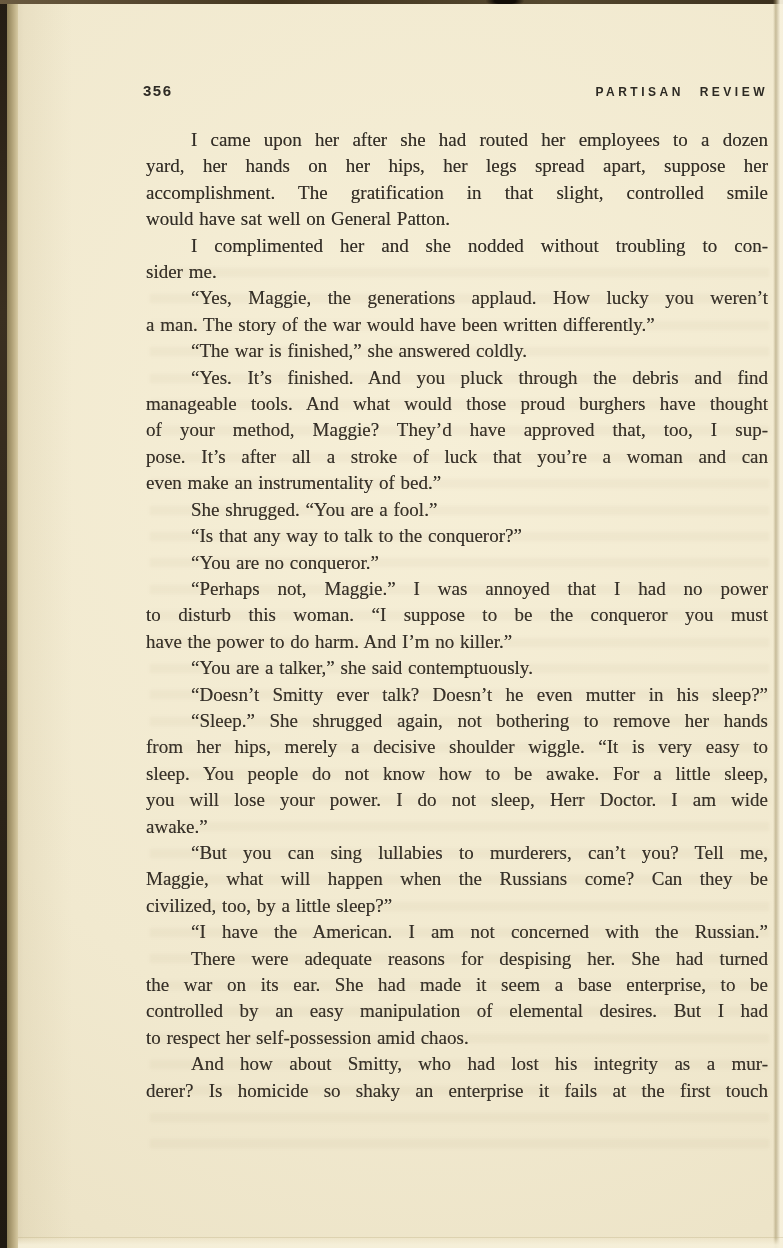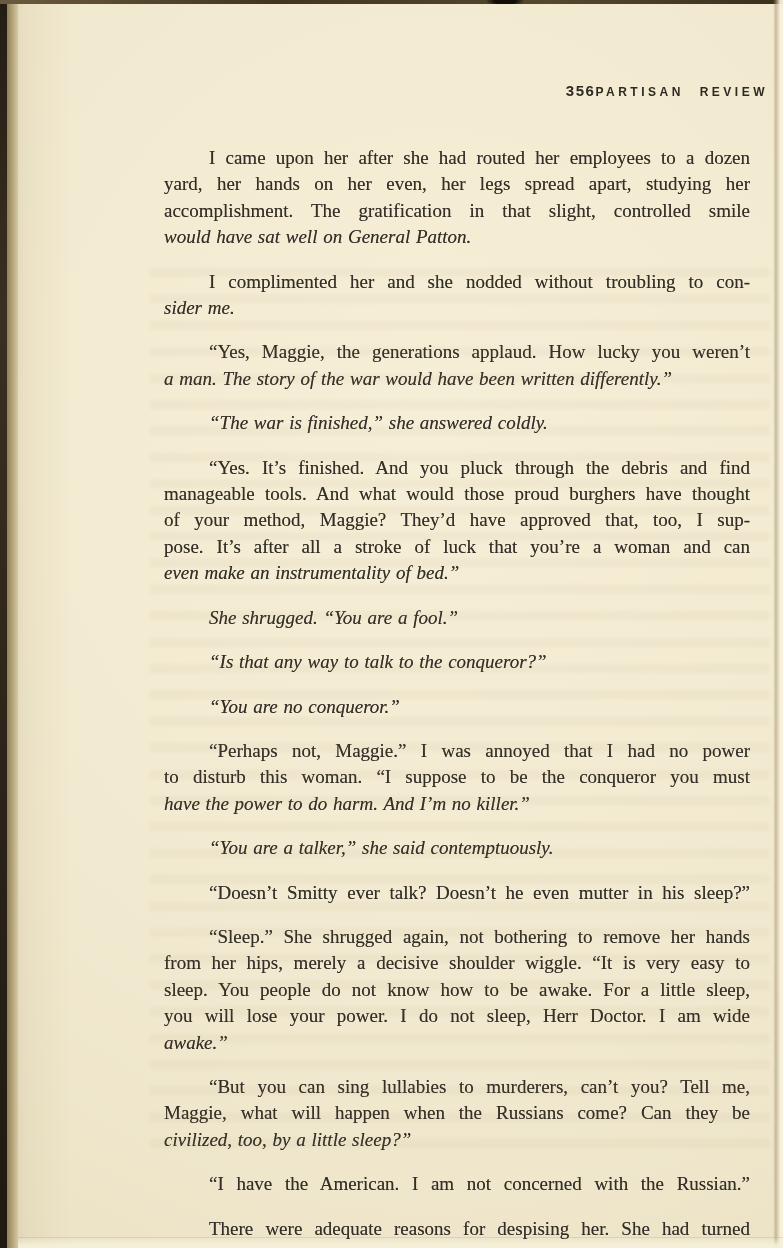--- a/index.html
+++ b/index.html
@@ -43,60 +43,60 @@
   }
   
   .ghost {
     position:absolute; left:150px; right:14px; top:268px; bottom:95px;
     background:repeating-linear-gradient(180deg, rgba(158,139,94,.06) 0 9px, rgba(0,0,0,0) 9px 26.4px);
     filter:blur(1.6px);
     pointer-events:none;
   }
   .running-header {
     position:absolute; left:143px; width:625px; top:82px;
-    display:flex; justify-content:flex-end; align-items:baseline;
+    display:flex; justify-content:space-between; align-items:baseline;
     font-family:"Liberation Sans", sans-serif;
     font-weight:bold; color:#2d2a24;
   }
   .page-number { font-size:15px; letter-spacing:1.5px; }
   .journal-title { font-size:12px; letter-spacing:3.5px; word-spacing:9px; }
   .bodytext {
     position:absolute; left:146px; width:622px; top:127px;
     color:#332e27;
     text-shadow:0 0 .5px rgba(51,46,39,.55);
   }
-  .para { margin:18px; }
+  .para { margin:0; }
   .line {
     font-size:19px; line-height:26.4px;
     text-align:justify; text-align-last:justify;
     word-spacing:1px;
     white-space:normal;
   }
   .line.first { text-indent:45px; }
-  .line.endleft { text-align-last:left;font-style:italic; }
+  .line.endleft { text-align-last:left; }
 </style>
 </head>
 <body>
 
 <div class="page">
   <div class="binding-dark"></div>
   <div class="binding-tan"></div>
   <div class="edge-top"></div>
   <div class="edge-right"></div>
   <div class="edge-bottom"></div>
 
   <div class="running-header">
     <span class="page-number">356</span>
     <span class="journal-title">PARTISAN REVIEW</span>
   </div>
 
   <div class="bodytext">
       <div class="para">
         <div class="line first">I came upon her after she had routed her employees to a dozen</div>
-        <div class="line">yard, her hands on her even, her legs spread apart, studying her</div>
+        <div class="line">yard, her hands on her hips, her legs spread apart, suppose her</div>
         <div class="line">accomplishment. The gratification in that slight, controlled smile</div>
         <div class="line endleft">would have sat well on General Patton.</div>
       </div>
       <div class="para">
         <div class="line first">I complimented her and she nodded without troubling to con-</div>
         <div class="line endleft">sider me.</div>
       </div>
       <div class="para">
         <div class="line first">“Yes, Maggie, the generations applaud. How lucky you weren’t</div>
         <div class="line endleft">a man. The story of the war would have been written differently.”</div>

